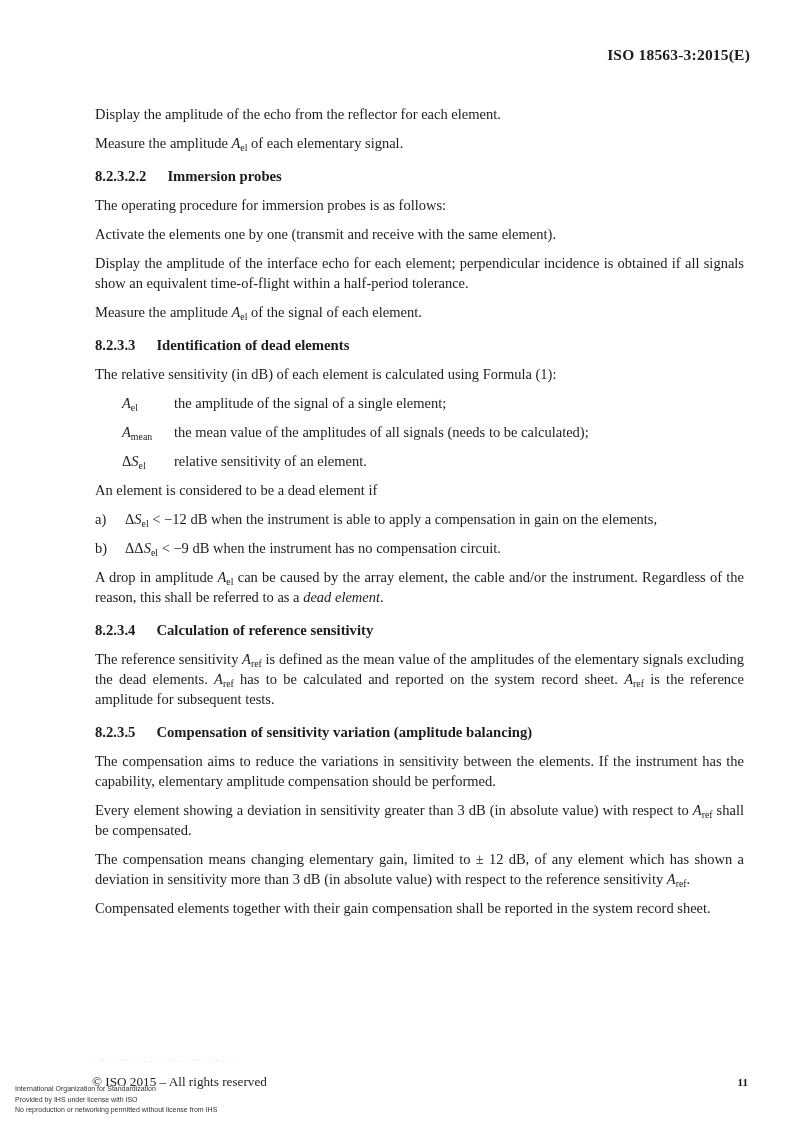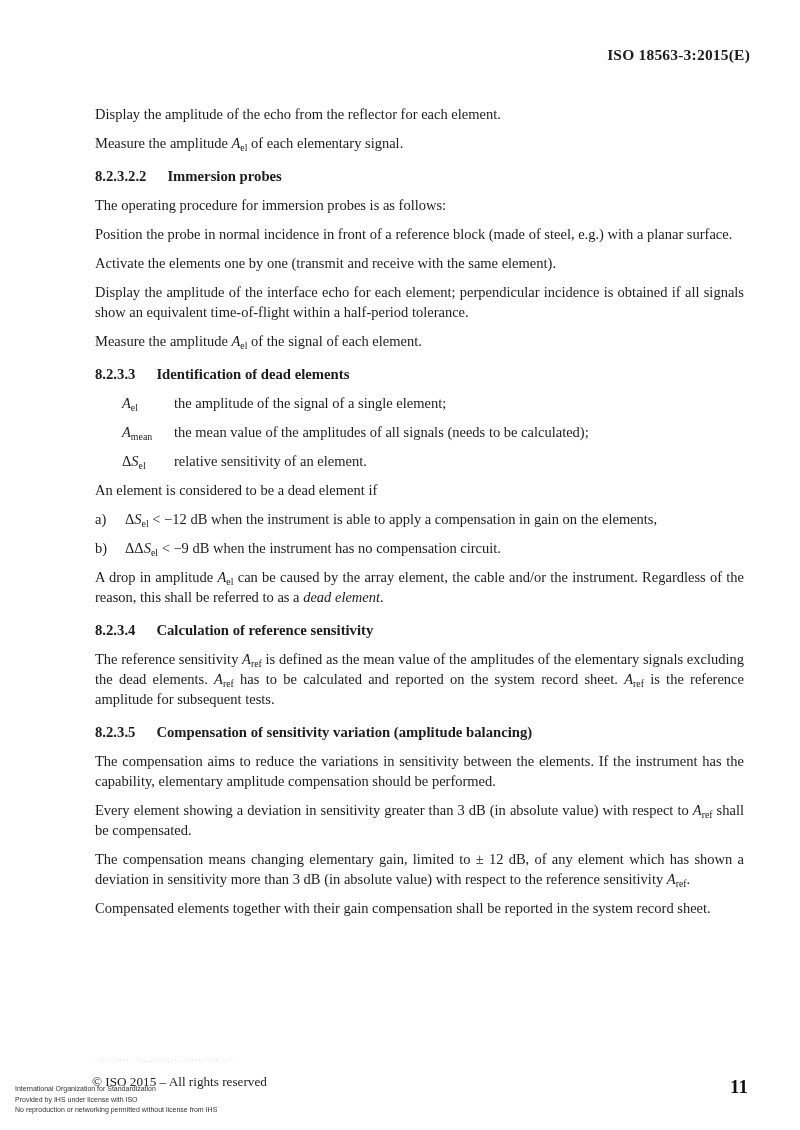--- a/index.html
+++ b/index.html
@@ -44,48 +44,48 @@
     font-family:"Liberation Sans", sans-serif; font-size:7px;
     line-height:10.5px; color:#333;
   }
   .license {
     position:absolute; left:400px; top:1080px;
     font-family:"Liberation Sans", sans-serif; font-size:7.5px;
     line-height:11px; color:#333;
   }
   .pageno {
     position:absolute; right:52px; top:1076px;
-    font-weight:bold; font-size:19px; color:#111;
+    font-weight:bold; font-size:11px; color:#111;
   }
 </style>
 </head>
 <body>
 
 <div class="page">
 
   <div class="doc-code">ISO 18563-3:2015(E)</div>
 
   <div class="content">
     <p class="para">Display the amplitude of the echo from the reflector for each element.</p>
     <p class="para">Measure the amplitude <i>A</i><sub>el</sub> of each elementary signal.</p>
 
     <div class="sec">
       <span class="sec-num">8.2.3.2.2</span><span class="sec-title">Immersion probes</span>
     </div>
 
     <p class="para">The operating procedure for immersion probes is as follows:</p>
-    <p class="para">Position the probe in normal incidence in front of a reference block (made of steel, e.g.) with a planar surface.</p>
     <p class="para">Activate the elements one by one (transmit and receive with the same element).</p>
     <p class="para">Display the amplitude of the interface echo for each element; perpendicular incidence is obtained if all signals show an equivalent time-of-flight within a half-period tolerance.</p>
     <p class="para">Measure the amplitude <i>A</i><sub>el</sub> of the signal of each element.</p>
 
     <div class="sec">
       <span class="sec-num">8.2.3.3</span><span class="sec-title">Identification of dead elements</span>
     </div>
 
+    <p class="para">The relative sensitivity (in dB) of each element is calculated using Formula (1):</p>
 
 
 
     <div class="def-row">
       <span class="def-term"><i>A</i><sub>el</sub></span>
       <span class="def-desc">the amplitude of the signal of a single element;</span>
     </div>
     <div class="def-row">
       <span class="def-term"><i>A</i><sub>mean</sub></span>
       <span class="def-desc">the mean value of the amplitudes of all signals (needs to be calculated);</span>

